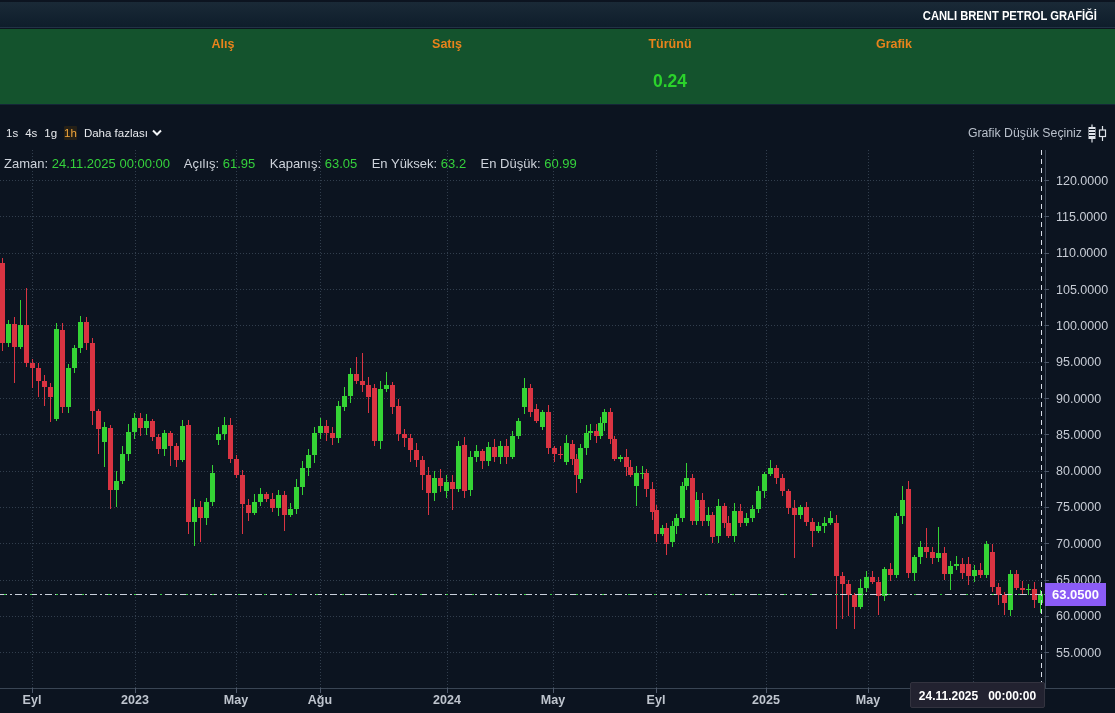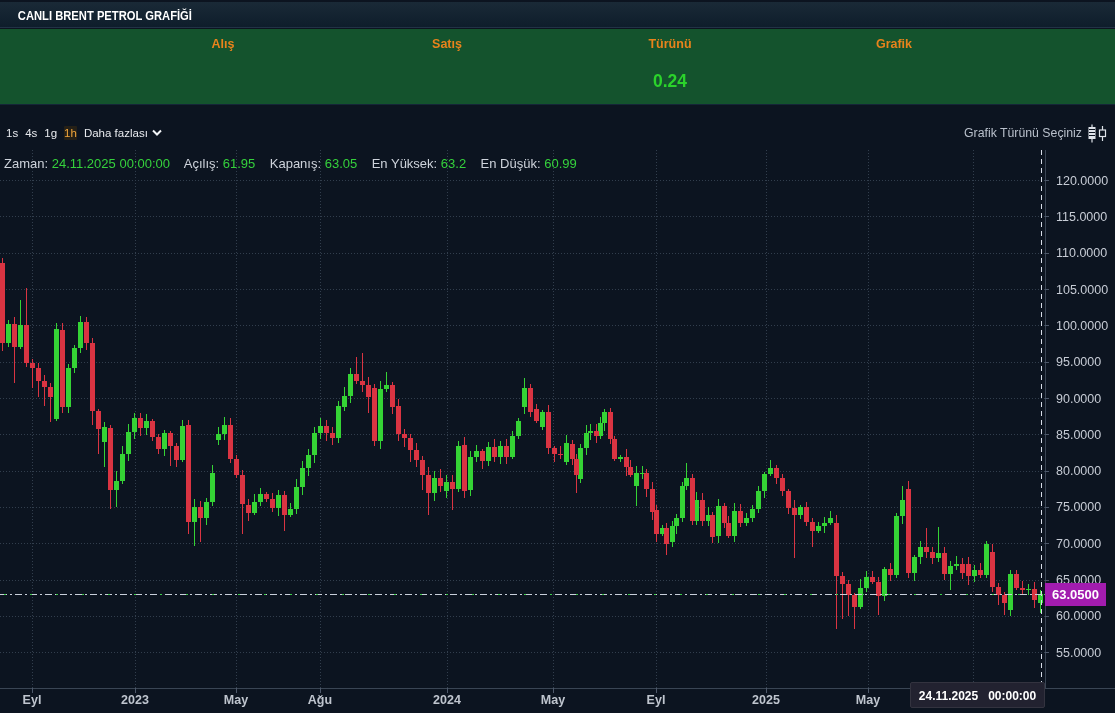--- a/index.html
+++ b/index.html
@@ -1,28 +1,28 @@
 <!DOCTYPE html>
 <html><head><meta charset="utf-8"><style>
 *{margin:0;padding:0;box-sizing:border-box}
 html,body{width:1115px;height:713px;background:#0c1420;font-family:"Liberation Sans",sans-serif;overflow:hidden}
 .wrap{position:relative;width:1115px;height:713px}
 .title{position:absolute;left:0;top:2px;width:1115px;height:26px;background:linear-gradient(#1a2a37,#0e1d2b);
- border-bottom:1px solid #223246;color:#fff;font-size:13.5px;font-weight:bold;text-align:left;line-height:27px}
+ border-bottom:1px solid #223246;color:#fff;font-size:13.5px;font-weight:bold;text-align:right;line-height:27px}
 .title span{display:inline-block;transform:scaleX(.83)}
 .panel{position:absolute;left:0;top:29px;width:1115px;height:76px;background:#14532d;border-bottom:1px solid #152537}
 .ph{position:absolute;top:8px;width:120px;margin-left:-60px;text-align:center;color:#e8831c;font-size:12.5px;font-weight:bold}
 .pv{position:absolute;top:40px;width:220px;margin-left:-110px;text-align:center;color:#fff;font-size:22px;letter-spacing:.4px;line-height:24px;font-weight:bold}
 .pv2{font-size:17.5px;letter-spacing:0}
 .toolbar{position:absolute;left:6px;top:127px;color:#e8eaee;font-size:11.5px}
 .toolbar span{margin-right:7px}
 .tright{position:absolute;right:33px;top:126px;color:#b9c0cb;font-size:12.3px}
 .ohlc{position:absolute;left:4px;top:156px;font-size:13px;color:#ced3db}
 .ohlc b{color:#35d13c;font-weight:normal}
-.pricebox{position:absolute;left:1045px;top:583px;width:61px;height:23px;background:#a21caf;color:#fff;
+.pricebox{position:absolute;left:1045px;top:583px;width:61px;height:23px;background:#8b5cf6;color:#fff;
  font-size:13px;font-weight:bold;line-height:23px;padding-left:7px}
 .datebox{position:absolute;left:910px;top:682px;width:135px;height:26px;background:#222230;color:#fff;
  font-size:12px;font-weight:bold;line-height:26px;text-align:center;border-radius:2px;border:1px solid #33333f}
 </style></head><body>
 <div class="wrap">
 <div class="title"><span>CANLI BRENT PETROL GRAFİĞİ</span></div>
 <div class="panel">
  <div class="ph" style="left:223px">Alış</div>
       <div class="ph" style="left:447px">Satış</div>
  <div class="ph" style="left:670px">Türünü</div>
@@ -461,21 +461,21 @@
       <text x="320" y="599.0" text-anchor="middle" font-family="Liberation Sans, sans-serif" font-size="12.5" font-weight="bold" fill="#bfc5ce">Ağu</text>
       <text x="447" y="599.0" text-anchor="middle" font-family="Liberation Sans, sans-serif" font-size="12.5" font-weight="bold" fill="#bfc5ce">2024</text>
       <text x="553" y="599.0" text-anchor="middle" font-family="Liberation Sans, sans-serif" font-size="12.5" font-weight="bold" fill="#bfc5ce">May</text>
       <text x="656" y="599.0" text-anchor="middle" font-family="Liberation Sans, sans-serif" font-size="12.5" font-weight="bold" fill="#bfc5ce">Eyl</text>
       <text x="766" y="599.0" text-anchor="middle" font-family="Liberation Sans, sans-serif" font-size="12.5" font-weight="bold" fill="#bfc5ce">2025</text>
       <text x="868" y="599.0" text-anchor="middle" font-family="Liberation Sans, sans-serif" font-size="12.5" font-weight="bold" fill="#bfc5ce">May</text>
     </svg>
 <div class="toolbar"><span>1s</span><span>4s</span><span>1g</span><span style="color:#f0a53c;background:#252017;padding:1px 0;border-radius:1px">1h</span><span>Daha fazlası<svg width="10" height="8" viewBox="0 0 10 8" style="margin-left:4px">
           <polyline points="1,1.5 5,5.5 9,1.5" fill="none" stroke="#f2f4f7" stroke-width="2"></polyline>
         </svg></span></div>
-<div class="tright">Grafik Türünü Seçiniz</div>
+<div class="tright">Grafik Düşük Seçiniz</div>
 <svg width="24" height="22" viewBox="0 0 24 22" style="position:absolute;left:1086px;top:123px">
 <line x1="6" y1="1.5" x2="6" y2="19.5" stroke="#dfe3ea" stroke-width="1.2"></line>
 <rect x="2.5" y="4" width="7" height="12" fill="#dfe3ea"></rect>
 <line x1="3" y1="6.5" x2="9" y2="6.5" stroke="#0c1420" stroke-width="1"></line>
 <line x1="3" y1="9.5" x2="9" y2="9.5" stroke="#0c1420" stroke-width="1"></line>
 <line x1="3" y1="12.5" x2="9" y2="12.5" stroke="#0c1420" stroke-width="1"></line>
 <line x1="16.5" y1="3" x2="16.5" y2="18" stroke="#dfe3ea" stroke-width="1.2"></line>
 <rect x="13.5" y="7" width="6" height="6.5" fill="#0c1420" stroke="#dfe3ea" stroke-width="1.2"></rect>
 </svg>
 <div class="ohlc">Zaman: <b>24.11.2025 00:00:00</b>&nbsp;&nbsp;&nbsp; Açılış: <b>61.95</b>&nbsp;&nbsp;&nbsp; Kapanış: <b>63.05</b>&nbsp;&nbsp;&nbsp; En Yüksek: <b>63.2</b>&nbsp;&nbsp;&nbsp; En Düşük: <b>60.99</b></div>

